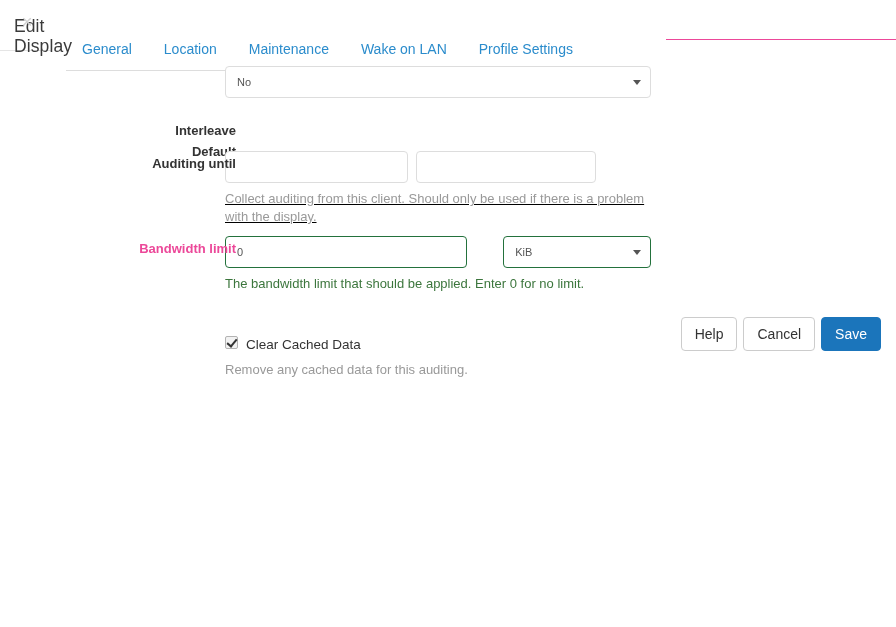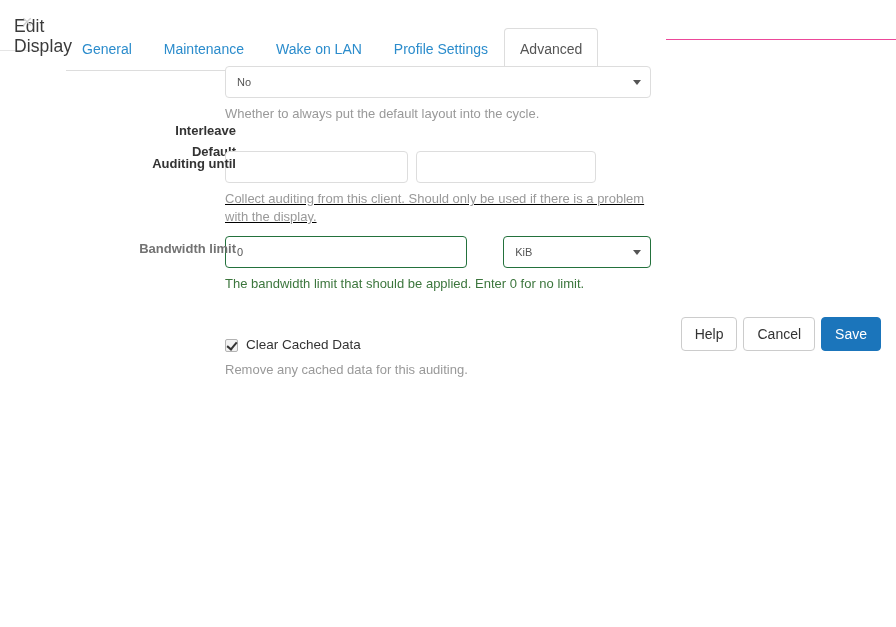--- a/index.html
+++ b/index.html
@@ -103,21 +103,21 @@
     left: 0;
     width: 159px;
     text-align: right;
     font-size: 13px;
     font-weight: bold;
     color: #333333;
     line-height: 18px;
     padding-top: 8px;
     margin-left: 26px;
   }
-  .label-col.green { color: #737373; }
+  .label-col.green { color: #ec4899; }
 
   .controls {
     margin-left: 174px;
     margin-right: 15px;
   }
 
   .field-line { display: flex; align-items: center; }
 
   input.txt, select.sel {
     height: 32px;
@@ -154,21 +154,20 @@
     font-size: 13px;
     color: #999999;
     line-height: 18px;
     margin-top: 7px;
   }
   .help.green { color: #3c763d; }
 
   
   .check-line {
     display: flex;
-    align-items: center;
   }
   .cb {
     -webkit-appearance: none;
     appearance: none;
     width: 13px; height: 13px;
     margin: 0 8px 0 0;
     border: 1px solid #b3b3b3;
     border-radius: 2px;
     background: #f2f2f2;
     position: relative;
@@ -231,49 +230,48 @@
     <button class="close-btn">×</button>
   </div>
 
   <div class="modal-body">
 
     <ul class="tabs">
       <li>
           <a class="tab">General</a>
         </li>
       <li>
+          <a class="tab">Location</a>
+        </li>
+      <li>
           <a class="tab">Maintenance</a>
         </li>
       <li>
           <a class="tab">Wake on LAN</a>
         </li>
       <li>
           <a class="tab">Profile Settings</a>
-        </li>
-      <li>
-          <a class="tab active">Advanced</a>
         </li>
     </ul>
 
     <div class="form-area">
 
       <div class="form-row" style="height:85px;">
         <div class="label-col" style="top:58px; line-height:21px; padding-top:0;">
           <span>Interleave</span><br>
           <span>Default</span>
         </div>
         <div class="controls" style="padding-top:4px;">
           <div class="sel-wrap" style="width:100%;">
             <select class="sel" style="width:100%;">
               <option>No</option>
               <option>Yes</option>
             </select>
             <span class="sel-caret"></span>
           </div>
-          <div class="help">Whether to always put the default layout into the cycle.</div>
         </div>
       </div>
 
       <div class="form-row" style="height:85px;">
         <div class="label-col">Auditing until</div>
         <div class="controls" style="padding-top:4px;text-decoration:underline;">
           <div class="field-line">
             <input class="txt" type="text" style="width: 183px;" placeholder="">
             <input class="txt" type="text" style="width: 180px; margin-left: 8px;" placeholder="">
           </div>

